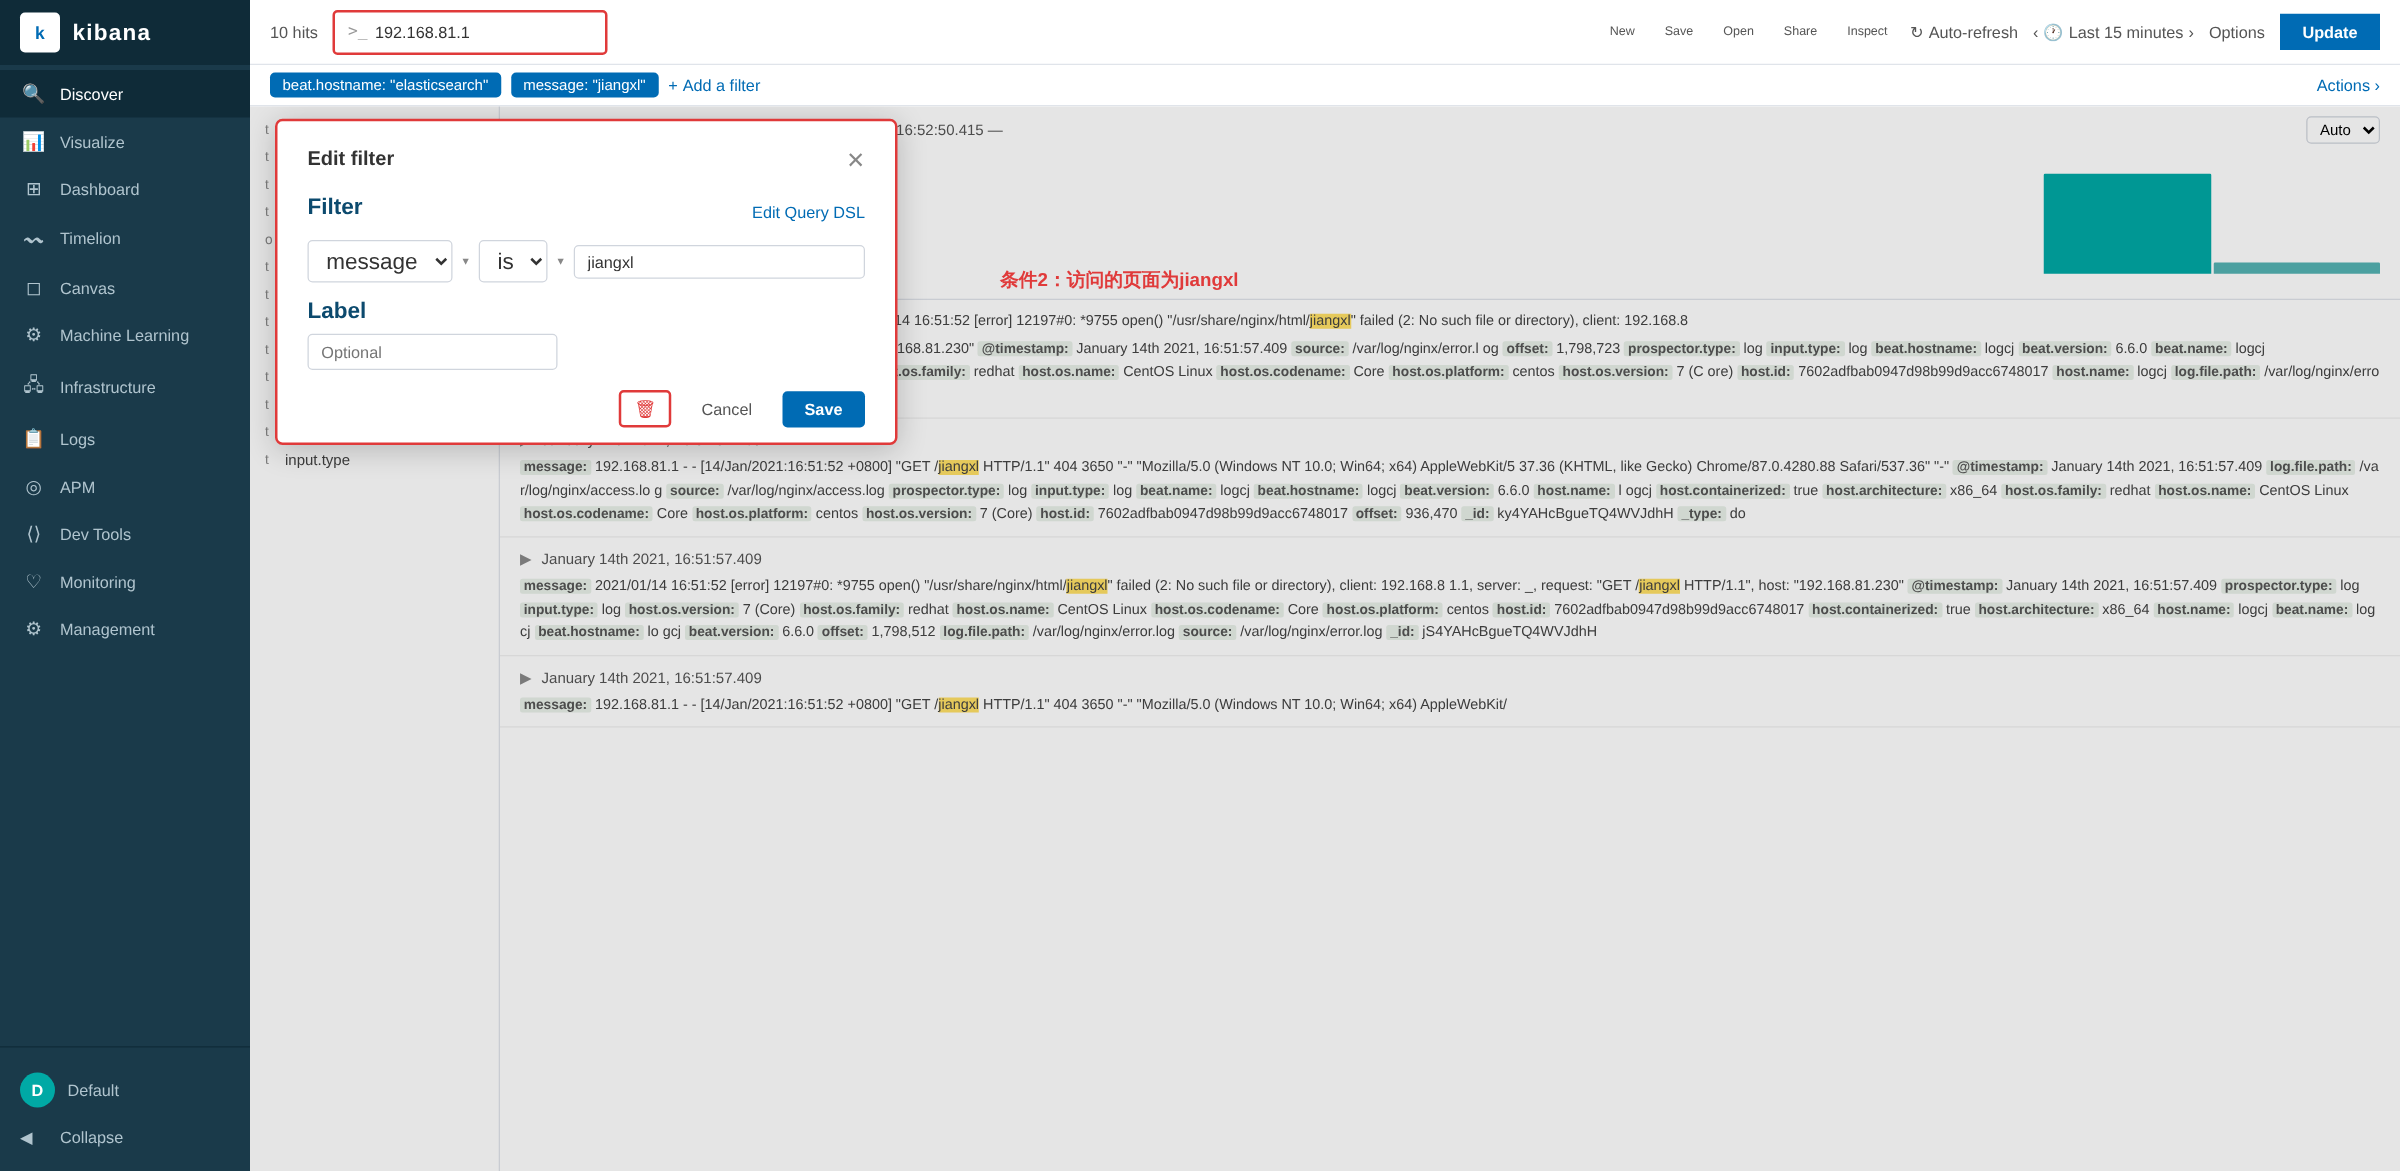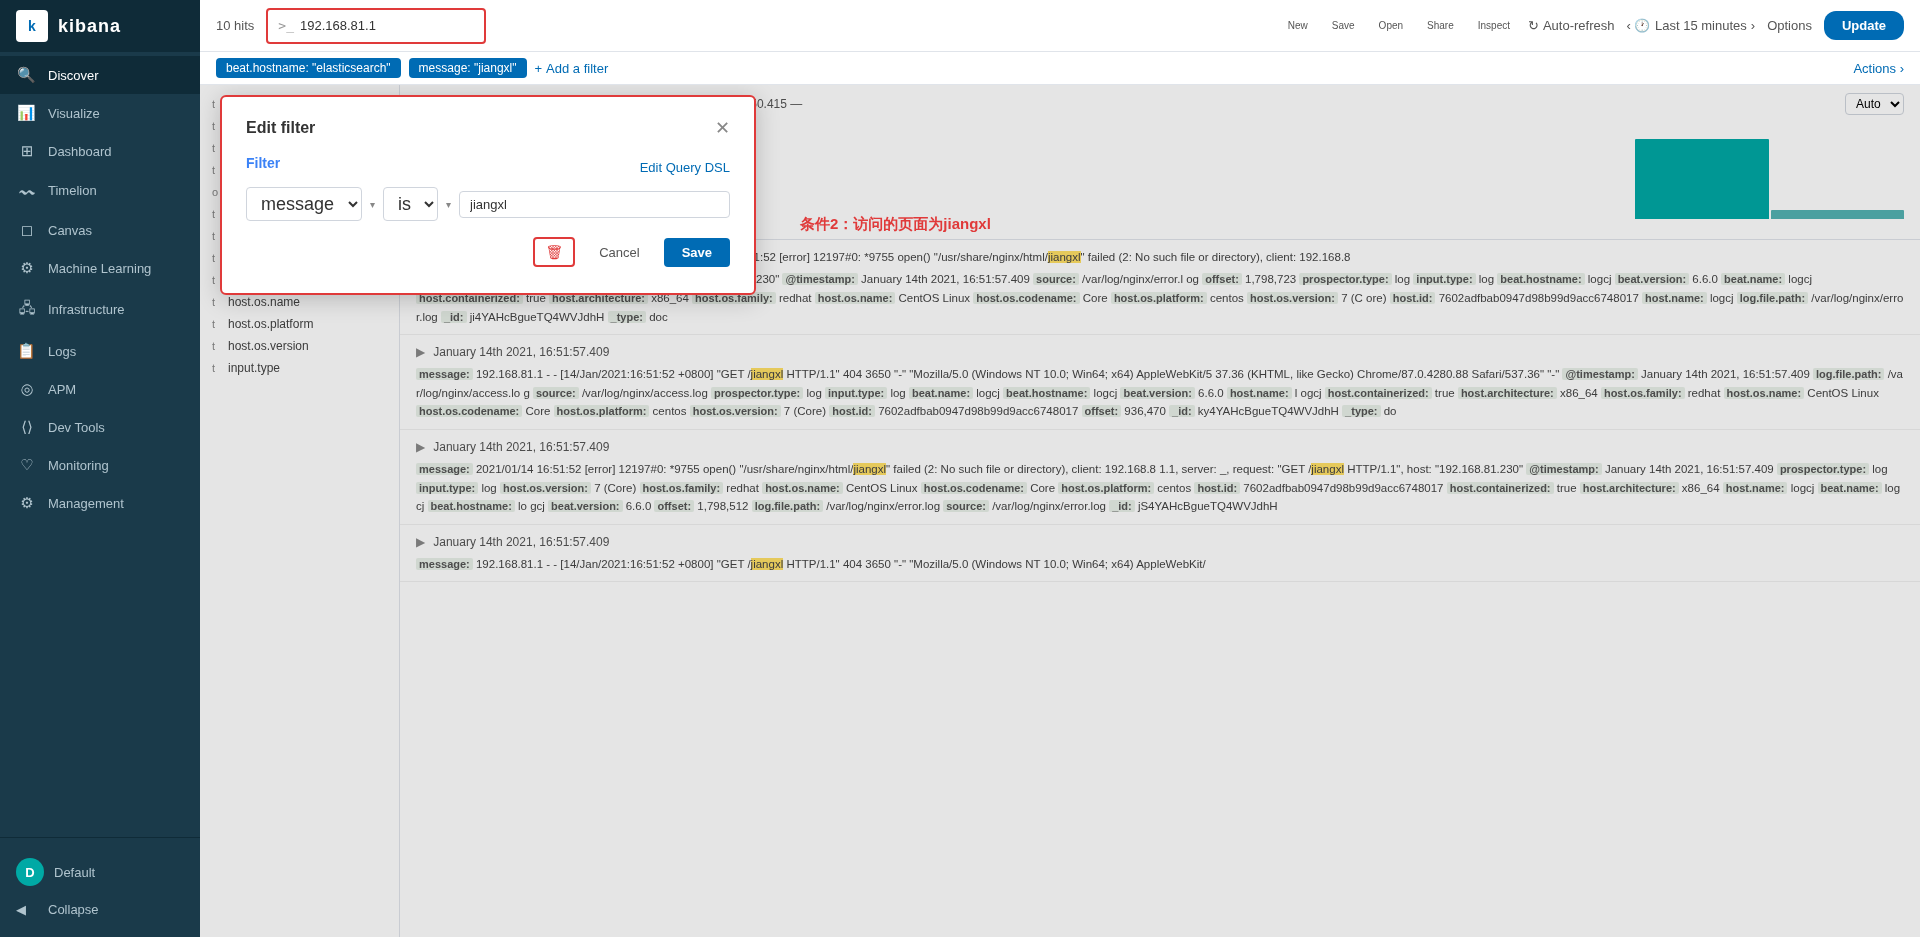--- a/index.html
+++ b/index.html
@@ -110,21 +110,21 @@
     .topbar-btn {
       background: none; border: none; cursor: pointer;
       color: #555; font-size: 10px; padding: 4px 6px;
     }
     .topbar-refresh {
       display: flex; align-items: center; gap: 4px;
       color: #555; cursor: pointer; font-size: 13px;
     }
     .btn-update {
       background: #006bb4; color: #fff;
-      border: none; border-radius: 12px;
+      border: none; border-radius: 0;
       padding: 7px 18px; cursor: pointer; font-size: 13px;
       font-weight: 600;
     }
     .options-btn {
       background: none; border: none; cursor: pointer;
       color: #555; font-size: 13px;
     }
 
     
     .filterbar {
@@ -236,35 +236,35 @@
     .modal-overlay {
       position: absolute;
       top: 0; left: 0; right: 0; bottom: 0;
       z-index: 100;
       background: rgba(0,0,0,0.1);
     }
     .modal {
       position: absolute;
       top: 10px;
       left: 20px;
-      width: 536px;
+      width: 498px;
       background: #fff;
       border-radius: 6px;
       box-shadow: 0 4px 24px rgba(0,0,0,0.2);
       border: 2px solid #e03a3a;
       z-index: 200;
-      padding: 20px 24px 26px 24px;
+      padding: 20px 24px 12px 24px;
     }
     .modal-header {
       display: flex; align-items: center; justify-content: space-between;
       margin-bottom: 16px;
     }
     .modal-title { font-size: 16px; font-weight: 600; color: #333; }
     .modal-close { cursor: pointer; color: #888; font-size: 18px; background: none; border: none; }
-    .modal-section-label { font-size: 14px; font-weight: 600; color: #3b82f6; margin-bottom: 8px; }
+    .modal-section-label { font-size: 18px; font-weight: 600; color: #0c4a6e; margin-bottom: 8px; }
     .modal-row { display: flex; align-items: center; gap: 8px; margin-bottom: 12px; }
     .modal-select {
       border: 1px solid #d0d5dd; border-radius: 4px;
       padding: 5px 10px; font-size: 18px; background: #fff; color: #333;
       cursor: pointer;
     }
     .modal-input {
       flex: 1; border: 1px solid #d0d5dd; border-radius: 4px;
       padding: 5px 10px; font-size: 13px; color: #333;
     }
@@ -591,20 +591,24 @@
             </select>
             <span style="font-size:10px;color:#888;">▾</span>
             <select class="modal-select">
               <option>is</option>
             </select>
             <span style="font-size:10px;color:#888;">▾</span>
             <input class="modal-input" type="text" value="jiangxl" style="">
           </div>
         </div>
 
+        <div class="modal-label-section">
+          <div class="modal-section-label" style="margin-bottom:8px;">Label</div>
+          <input class="label-input" type="text" placeholder="Optional" style="">
+        </div>
 
         <div class="modal-footer">
           <button class="trash-btn">🗑</button>
           <button class="cancel-btn">Cancel</button>
           <button class="save-btn">Save</button>
         </div>
       </div>
     </div>
 
     <div class="annotation" style="top: 130px; left: 600px; color:#e03a3a; font-size:15px; font-weight:600; white-space:nowrap;">

